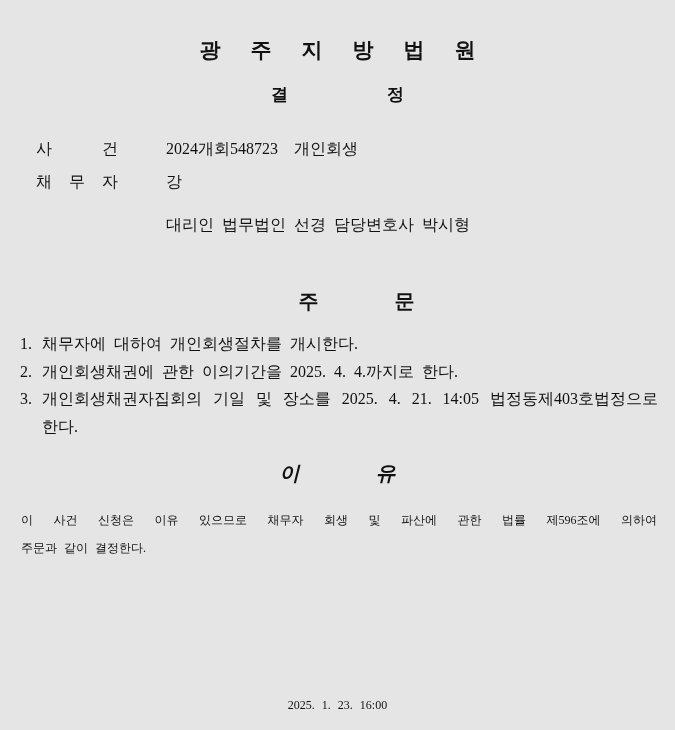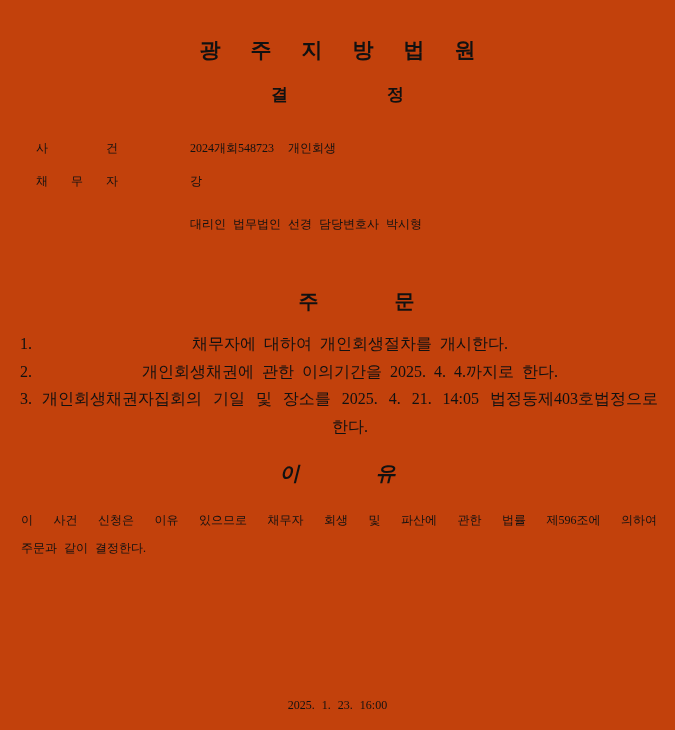--- a/index.html
+++ b/index.html
@@ -4,21 +4,21 @@
 <style>
   html, body {
     margin: 0;
     padding: 0;
     background: #ffffff;
   }
   .page {
     position: relative;
     width: 675px;
     height: 730px;
-    background: #c2410c;
+    background: #e5e5e5;
     color: #111111;
     font-family: "Liberation Serif", serif;
     overflow: hidden;
   }
   
   .center-line {
     position: absolute;
     left: 0;
     width: 675px;
     text-align: center;
@@ -47,34 +47,34 @@
     line-height: 22px;
   }
   .section-heading .spread { letter-spacing: 76px; margin-right: -76px; }
   .order-heading { top: 290px; padding-left: 19px; }
   .reason-heading { top: 462px; font-style: italic; }
   
   .case-row {
     position: absolute;
     left: 36px;
     width: 620px;
-    font-size: 12px;
+    font-size: 16px;
     line-height: 19px;
     white-space: nowrap;
   }
   .case-row .row-label {
     display: inline-block;
     width: 82px;
     text-align: justify;
     text-align-last: justify;
     vertical-align: top;
   }
   .case-row .row-value {
     position: absolute;
-    left: 154px; 
+    left: 130px; 
     top: 0;
     white-space: pre;
     word-spacing: 4px;
   }
   .row-case   { top: 139px; }
   .row-debtor { top: 172px; }
   .row-attorney { top: 215px; }
   
   .order-list {
     position: absolute;
@@ -84,21 +84,21 @@
     font-size: 16px;
     line-height: 27.5px;
     word-spacing: 4px;
   }
   .order-item { display: flex; }
   .order-item .item-num {
     flex: 0 0 22px;
     width: 22px;
   }
   .order-item .item-text { flex: 1 1 auto; }
-  .item-line { text-align: center; }
+  .item-line { text-align: left; }
   .item-line.full {
     text-align: justify;
     text-align-last: justify;
   }
   
   .reason-body {
     position: absolute;
     left: 21px;
     top: 507px;
     width: 636px;

